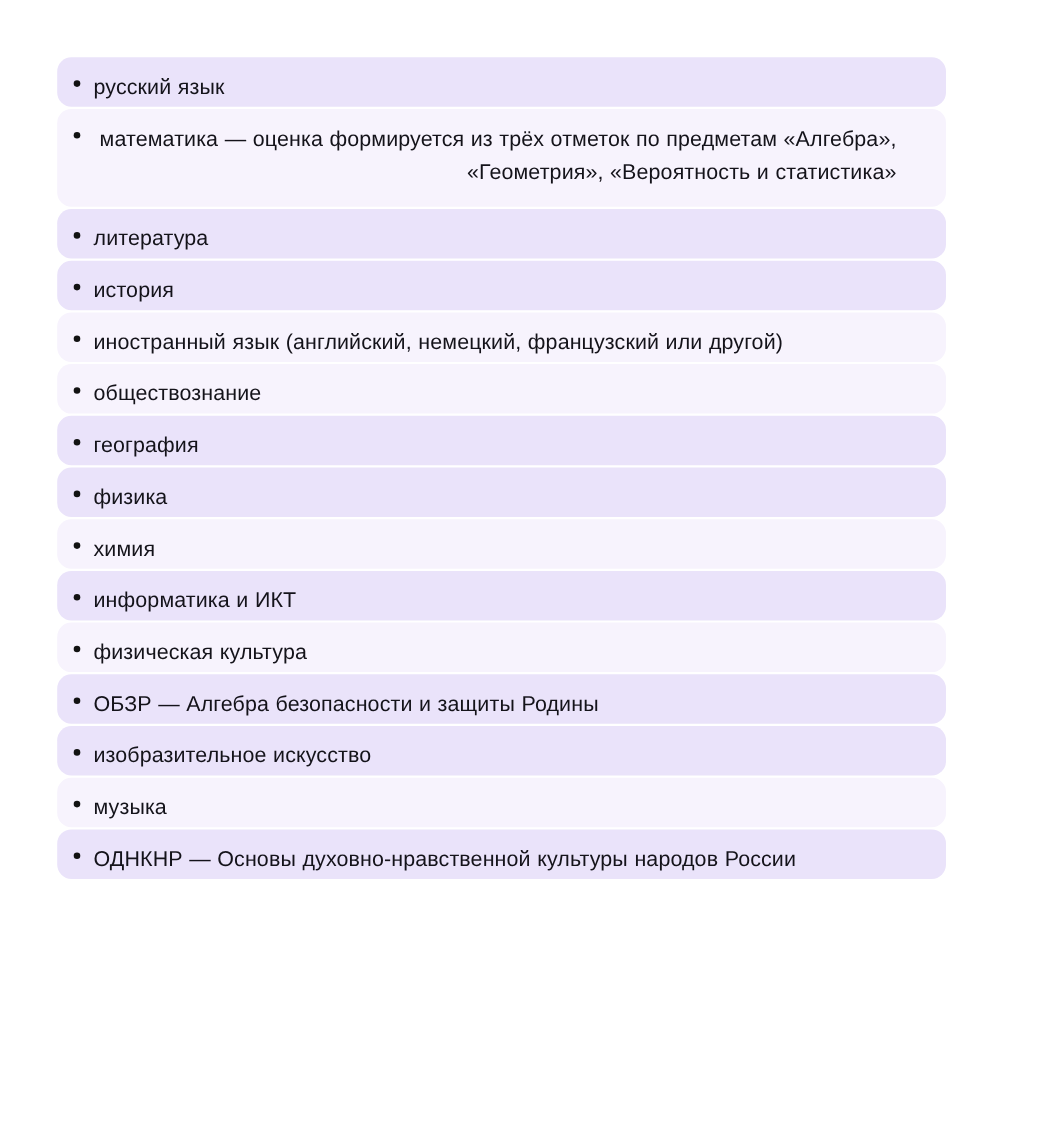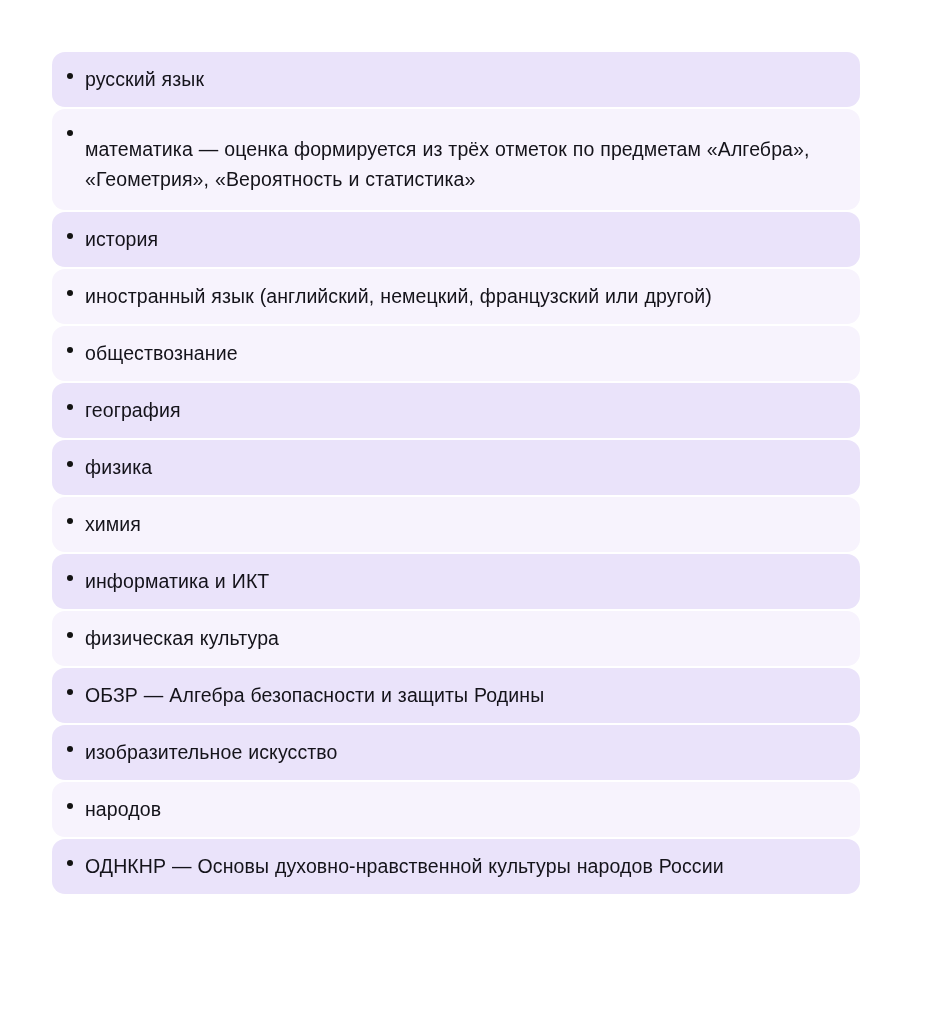--- a/index.html
+++ b/index.html
@@ -26,24 +26,25 @@
     gap: 2px;
     list-style: none;
     margin: 0;
     padding: 0;
   }
 
   .row {
     position: relative;
     box-sizing: border-box;
     border-radius: 13px;
-    padding: 12px 28px 13px 33px;
+    padding: 12px 28px 3px 33px;
     min-height: 45px;
     display: flex;
     align-items: center;
+    text-align: right;
   }
 
   .row.alt-dark  { background: #eae3fa; }
   .row.alt-light { background: #f7f3fd; }
 
   .row .bullet {
     position: absolute;
     left: 15px;
     top: 21px;
     width: 6px;
@@ -63,34 +64,37 @@
     word-spacing: 0.4px;
   }
 
   .row.two-line {
     padding-top: 13px;
     padding-bottom: 16px;
     align-items: flex-start;
   }
   .row.two-line .label {
     max-width: 730px;
-    margin-top: 12px;
   }
 </style>
 </head>
 <body>
 
 <ul id="subject-list">
     <li class="row alt-dark">
       <span class="bullet"></span>
       <span class="label">русский язык</span>
     </li>
     <li class="row alt-light two-line">
       <span class="bullet"></span>
       <span class="label">математика — оценка формируется из трёх отметок по предметам «Алгебра», «Геометрия», «Вероятность и статистика»</span>
+    </li>
+    <li class="row alt-dark">
+      <span class="bullet"></span>
+      <span class="label">литература</span>
     </li>
     <li class="row alt-dark">
       <span class="bullet"></span>
       <span class="label">история</span>
     </li>
     <li class="row alt-light">
       <span class="bullet"></span>
       <span class="label">иностранный язык (английский, немецкий, французский или другой)</span>
     </li>
     <li class="row alt-light">
@@ -120,19 +124,19 @@
     <li class="row alt-dark">
       <span class="bullet"></span>
       <span class="label">ОБЗР — Алгебра безопасности и защиты Родины</span>
     </li>
     <li class="row alt-dark">
       <span class="bullet"></span>
       <span class="label">изобразительное искусство</span>
     </li>
     <li class="row alt-light">
       <span class="bullet"></span>
-      <span class="label">народов</span>
+      <span class="label">музыка</span>
     </li>
     <li class="row alt-dark">
       <span class="bullet"></span>
       <span class="label">ОДНКНР — Основы духовно-нравственной культуры народов России</span>
     </li>
   </ul>
 
 </body></html>

